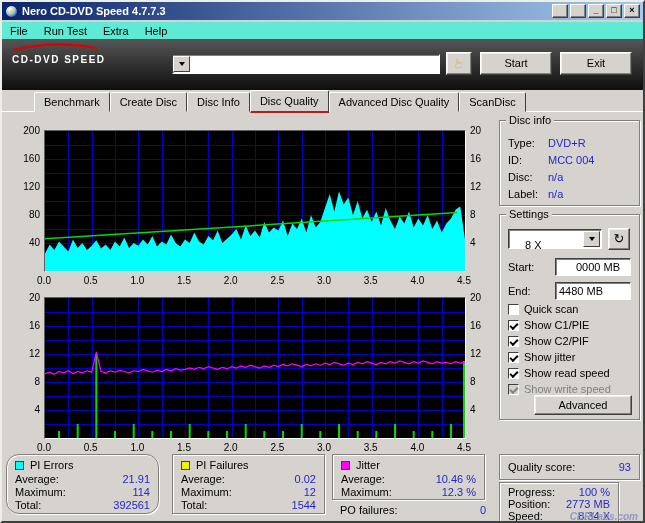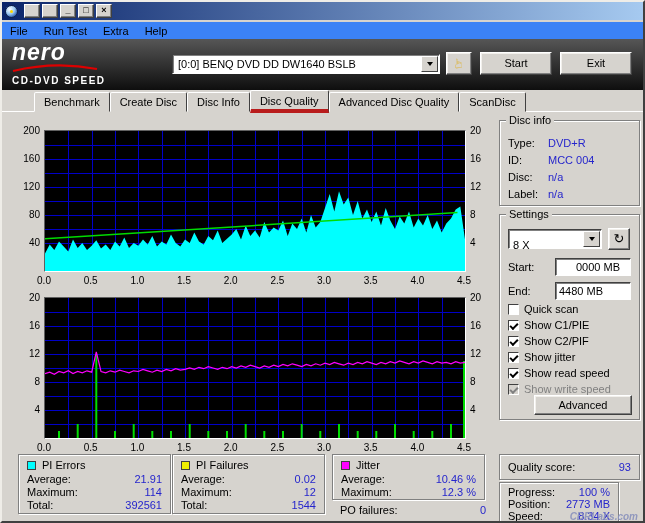--- a/index.html
+++ b/index.html
@@ -16,21 +16,21 @@
   .app-icon{width:13px;height:13px;border-radius:50%;flex:0 0 auto;position:relative;
     background:radial-gradient(circle at 35% 30%,#ffffff,#9cc8f0 45%,#2050a8 82%);
     border:1px solid #10204a;margin-right:4px;}
   .app-icon::after{content:"";position:absolute;left:4px;top:4px;width:3px;height:3px;background:#ffd700;border-radius:50%;}
   .tb-title{flex:1;white-space:nowrap;overflow:hidden;font-size:11px;}
   .tb-btn{width:16px;height:14px;margin-left:2px;background:#d6d3ce;color:#000;
     border:1px solid;border-color:#fff #404040 #404040 #fff;box-shadow:inset -1px -1px 0 #808080;
     font-size:9px;line-height:11px;text-align:center;font-weight:bold;flex:0 0 auto;}
   .tb-btn .dot{width:6px;height:6px;background:#1a2a6a;margin:3px auto 0;}
   
-  .menubar{position:absolute;left:0;top:20px;right:0;height:17px;display:flex;align-items:center;background:#3b82f6;}
+  .menubar{position:absolute;left:0;top:20px;right:0;height:17px;display:flex;align-items:center;background:#5eead4;}
   .menu-item{padding:1px 8px;}
   
   .band{position:absolute;left:0;top:37px;right:0;height:51px;
     background:linear-gradient(180deg,#565656,#0e0e0e);}
   .logo{position:absolute;left:10px;top:3px;color:#fff;}
   .logo-nero{font-size:23px;line-height:21px;font-weight:bold;font-style:italic;letter-spacing:1px;}
   .logo-sub{font-size:10px;font-weight:bold;letter-spacing:1.5px;}
   .drive{position:absolute;left:170px;top:15px;width:268px;height:20px;background:#fff;
     border:1px solid;border-color:#404040 #fff #fff #404040;box-shadow:inset 1px 1px 0 #808080;
     display:flex;align-items:center;color:#000;}
@@ -43,21 +43,21 @@
   .hand-btn{position:absolute;left:444px;top:13px;width:26px;height:23px;}
   .hand-glyph{display:inline-block;transform:rotate(-90deg);color:#e0a800;font-size:13px;line-height:21px;}
   .start-btn{position:absolute;left:478px;top:13px;width:72px;height:23px;line-height:21px;}
   .exit-btn{position:absolute;left:558px;top:13px;width:72px;height:23px;line-height:21px;}
   
   .content-plate{position:absolute;left:0;top:109px;right:0;bottom:0;background:#d6d3ce;
     border-top:1px solid #fff;}
   .tabs{position:absolute;left:8px;top:90px;height:20px;display:flex;z-index:2;padding-left:24px;}
   .tab{padding:3px 9px 2px;background:#d6d3ce;border:1px solid;
     border-color:#fff #404040 transparent #fff;border-top-left-radius:2px;border-top-right-radius:2px;position:relative;}
-  .tab.active{margin-top:-2px;padding-top:4px;padding-bottom:4px;z-index:3;border-bottom:4px solid #b91c1c;margin-bottom:-1px;}
+  .tab.active{margin-top:-2px;padding-top:4px;padding-bottom:4px;z-index:3;border-bottom:2px solid #b91c1c;margin-bottom:-1px;}
   
   .chart{position:absolute;left:0;width:500px;height:160px;}
   #chart0{top:128px;} #chart1{top:295px;}
   .plot{position:absolute;left:42px;top:0;width:422px;height:142px;background:#000;
     border:1px solid;border-color:#606060 #ffffff #ffffff #606060;}
   .plot svg{display:block;}
   .yl{position:absolute;top:0;height:142px;font-size:10px;}
   .yl.left{left:6px;width:34px;}
   .yl.right{left:466px;width:26px;}
   .xl{position:absolute;left:42px;top:145px;width:424px;height:12px;font-size:10px;}
@@ -70,75 +70,74 @@
   #progress-panel{left:497px;top:480px;width:120px;height:41px;}
   .g-row{position:absolute;left:8px;right:8px;height:13px;}
   .g-row .lab{float:left;}
   .g-row .val{float:right;color:#2525cc;}
   .g-row .val-at{position:absolute;left:40px;color:#2525cc;}
   .field{position:absolute;height:18px;background:#fff;border:1px solid;border-color:#404040 #fff #fff #404040;
     box-shadow:inset 1px 1px 0 #808080;font-family:"Liberation Sans",sans-serif;font-size:11px;padding-left:3px;color:#000;width:76px;}
   .mini-combo{position:absolute;left:8px;top:14px;width:94px;height:20px;background:#fff;
     border:1px solid;border-color:#404040 #fff #fff #404040;box-shadow:inset 1px 1px 0 #808080;
     display:flex;align-items:center;}
-  .mini-combo .drive-text{padding-left:4px;margin-top:12px;}
+  .mini-combo .drive-text{padding-left:16px;margin-top:12px;}
   .refresh-btn{position:absolute;left:108px;top:13px;width:22px;height:22px;font-size:13px;line-height:20px;}
   .cb-row{position:absolute;left:8px;right:4px;height:14px;display:flex;align-items:flex-end;}
   .cbbox{width:11px;height:11px;background:#fff;border:1px solid;border-color:#404040 #fff #fff #404040;
     position:relative;flex:0 0 auto;}
   .cb-row.checked .cbbox::after{content:"";position:absolute;left:1px;top:2px;width:6px;height:3px;
     border-left:2px solid #000;border-bottom:2px solid #000;transform:rotate(-45deg);}
   .cb-row.disabled .cbbox{background:#d6d3ce;}
   .cb-row.disabled.checked .cbbox::after{border-color:#808080;}
   .cb-row.disabled .cb-label{color:#808080;}
   .cb-label{margin-left:5px;}
   .advanced-btn{position:absolute;left:34px;top:180px;width:98px;height:20px;line-height:18px;}
   
-  #stat-pie{left:16px;top:452px;width:153px;height:60px;}
+  #stat-pie{left:4px;top:452px;width:153px;height:60px;border-radius:13px;}
   #stat-pif{left:170px;top:452px;width:153px;height:60px;}
   #stat-jitter{left:330px;top:452px;width:153px;height:46px;}
   .stat-head{position:absolute;left:8px;top:4px;height:12px;display:flex;align-items:center;}
   .swatch{width:9px;height:9px;border:1px solid #404040;flex:0 0 auto;margin-right:6px;}
   .po-row{position:absolute;left:338px;top:502px;width:146px;height:13px;}
   .po-row .lab{float:left;}
   .po-row .val{float:right;color:#2525cc;}
   .watermark{position:absolute;right:5px;top:509px;color:#8a92bc;font-size:10px;font-style:italic;font-weight:bold;z-index:6;opacity:.9;}
   .qrow{position:absolute;left:8px;right:8px;top:0;height:24px;line-height:24px;}
   .qrow .val{float:right;color:#2525cc;}
   .qrow .lab{float:left;}
 </style>
 </head>
 <body>
 
 <div class="titlebar">
   <span class="app-icon"></span>
+  <span class="tb-title">Nero CD-DVD Speed 4.7.7.3</span>
   <span class="tb-btn"><span class="dot"></span></span>
   <span class="tb-btn"><span class="dot"></span></span>
   <span class="tb-btn">_</span>
   <span class="tb-btn">□</span>
   <span class="tb-btn">×</span>
 </div>
 
 <div class="menubar">
   <span class="menu-item">File</span>
   <span class="menu-item">Run Test</span>
   <span class="menu-item">Extra</span>
   <span class="menu-item">Help</span>
 </div>
 
 <div class="band">
   <div class="logo">
-    <div class="logo-nero">nero</div>
     <svg width="86" height="9">
         <path d="M1,7 Q43,-3 85,5" stroke="#dd0000" stroke-width="2.2" fill="none"></path>
       </svg>
     <div class="logo-sub">CD-DVD SPEED</div>
   </div>
   <div class="drive">
-    <span class="drive-text">[0:0]    BENQ DVD DD DW1640 BSLB</span>
     <span class="combo-arrow-btn">
         <span class="arrow-down"></span>
       </span>
   </div>
   <div class="btn hand-btn">
     <span class="hand-glyph">☞</span>
   </div>
   <div class="btn start-btn">Start</div>
   <div class="btn exit-btn">Exit</div>
 </div>

